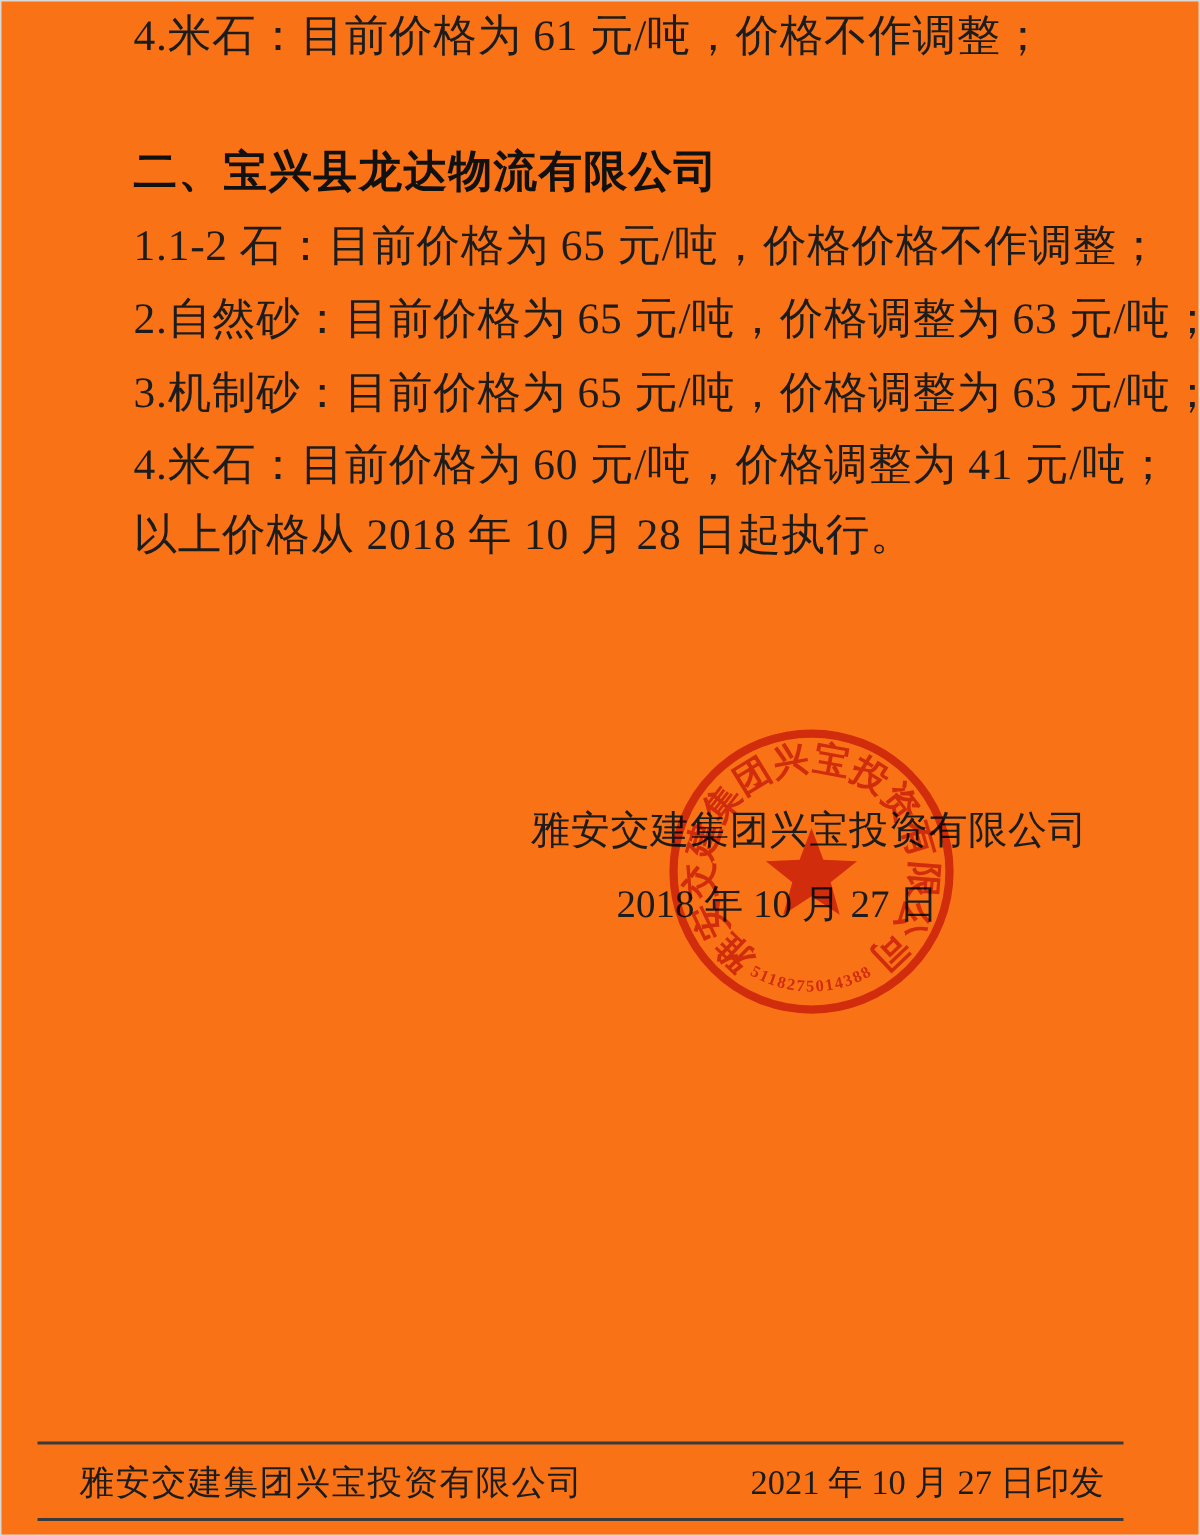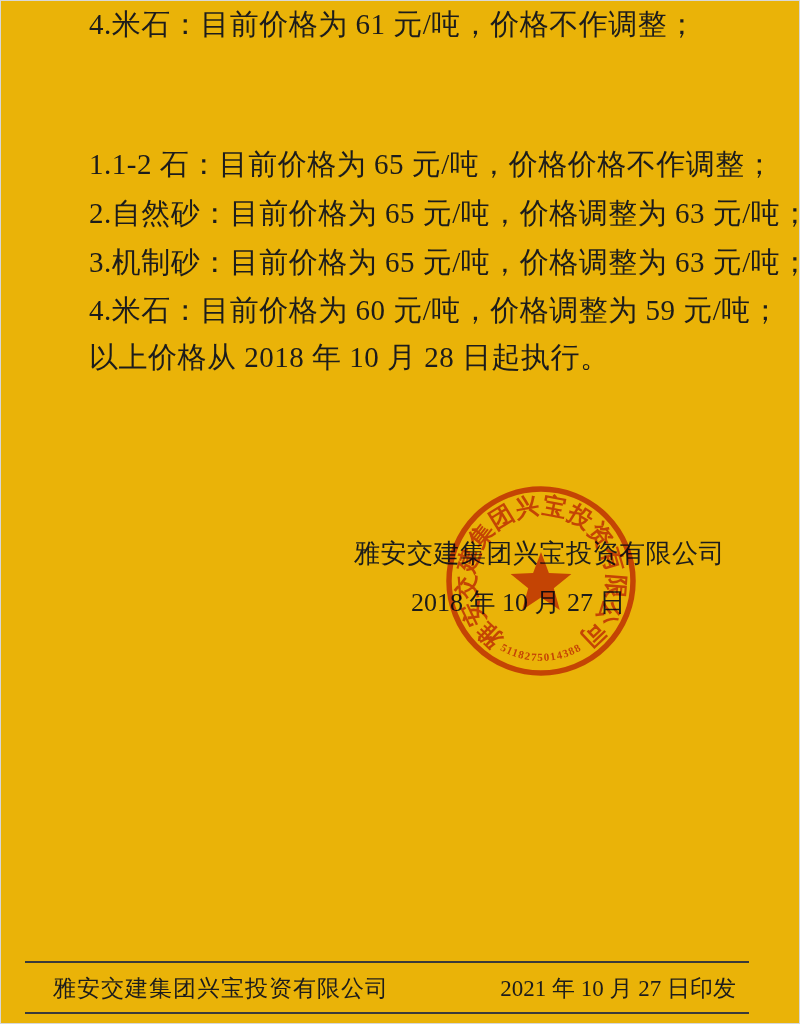--- a/index.html
+++ b/index.html
@@ -1,19 +1,19 @@
 <!DOCTYPE html>
 <html><head>
 <meta charset="utf-8">
 <style>
   html,body{margin:0;padding:0;background:#ffffff;}
   #page{
     position:relative;
     width:800px;height:1024px;
-    background:#eab308;
+    background:#f97316;
     border:1px solid #d8d8d8;
     box-sizing:border-box;
     overflow:hidden;
     font-family:"Liberation Serif","DejaVu Serif",serif;
     color:#1c1c1c;
   }
   .bodyline{
     position:absolute;
     left:88px;
     font-size:29px;
@@ -65,25 +65,26 @@
     font-weight:700;
   }
 </style>
 </head>
 <body>
 
 <div id="page">
 
   <div class="bodyline" style="top:9px">4.米石：目前价格为 61 元/吨，价格不作调整；</div>
 
+  <div class="heading" style="top:100px">二、宝兴县龙达物流有限公司</div>
 
   <div class="bodyline" style="top:149px">1.1-2 石：目前价格为 65 元/吨，价格价格不作调整；</div>
   <div class="bodyline" style="top:198px">2.自然砂：目前价格为 65 元/吨，价格调整为 63 元/吨；</div>
   <div class="bodyline" style="top:247px">3.机制砂：目前价格为 65 元/吨，价格调整为 63 元/吨；</div>
-  <div class="bodyline" style="top:295px">4.米石：目前价格为 60 元/吨，价格调整为 59 元/吨；</div>
+  <div class="bodyline" style="top:295px">4.米石：目前价格为 60 元/吨，价格调整为 41 元/吨；</div>
 
   <div class="bodyline" style="top:342px">以上价格从 2018 年 10 月 28 日起执行。</div>
 
   <div class="sigline" style="left:353px;top:540px;letter-spacing:0.5px">雅安交建集团兴宝投资有限公司</div>
   <div class="sigline" style="left:410px;top:589px">2018 年 10 月 27 日</div>
 
   <div class="seal">
     <svg width="204" height="204" viewBox="0 0 204 204">
       <defs>
         <path id="sealRingPath" d="M 63.6 156.9 A 67 67 0 1 1 140.4 156.9" fill="none"></path>

